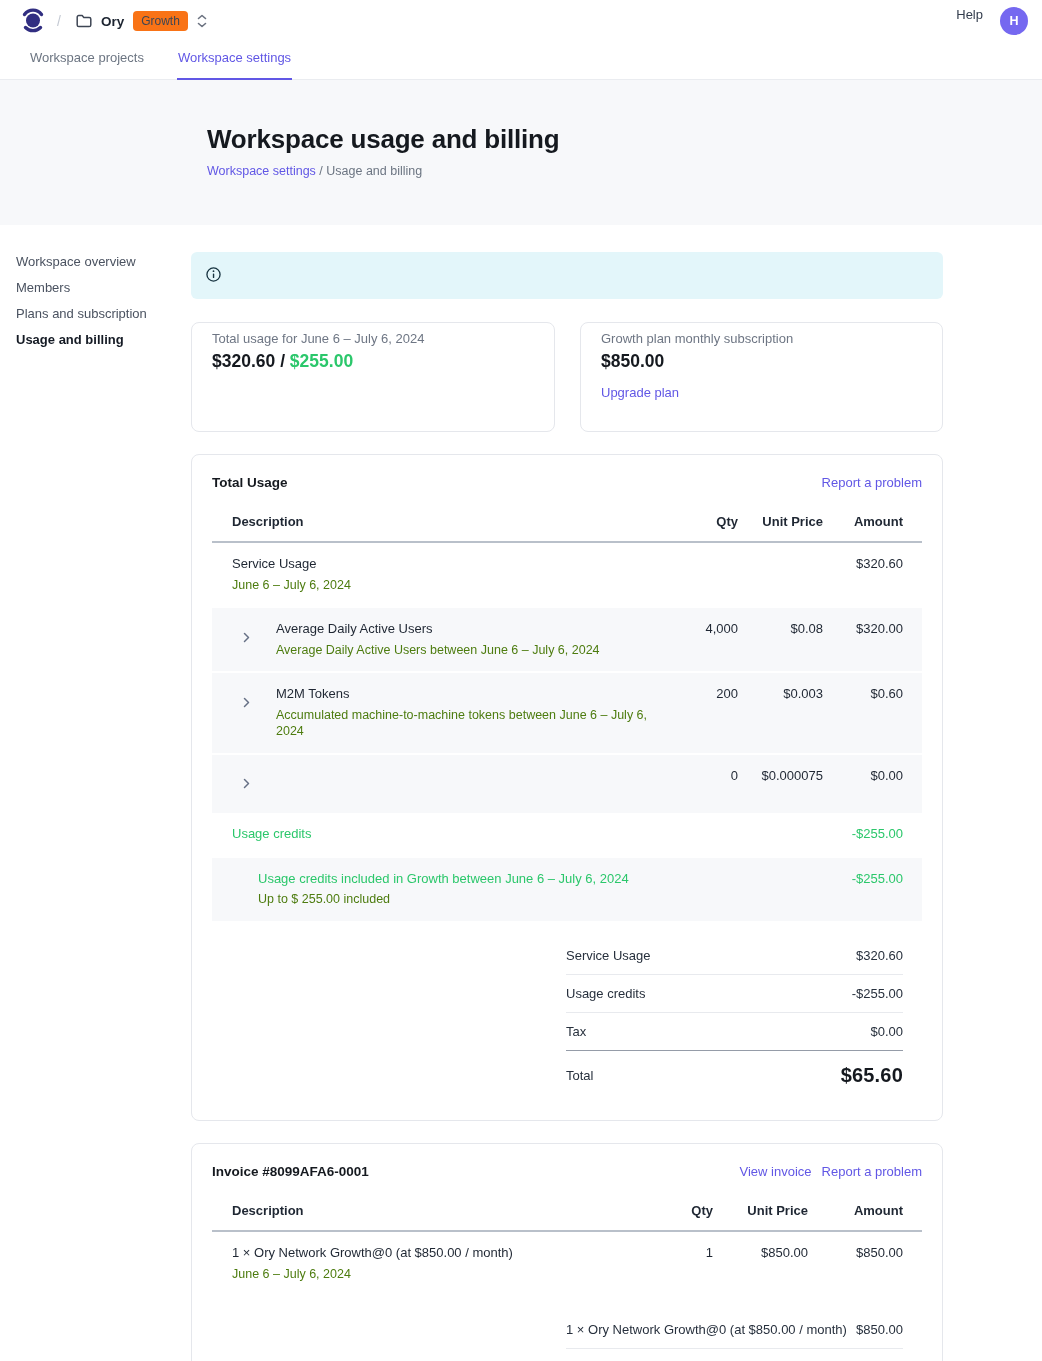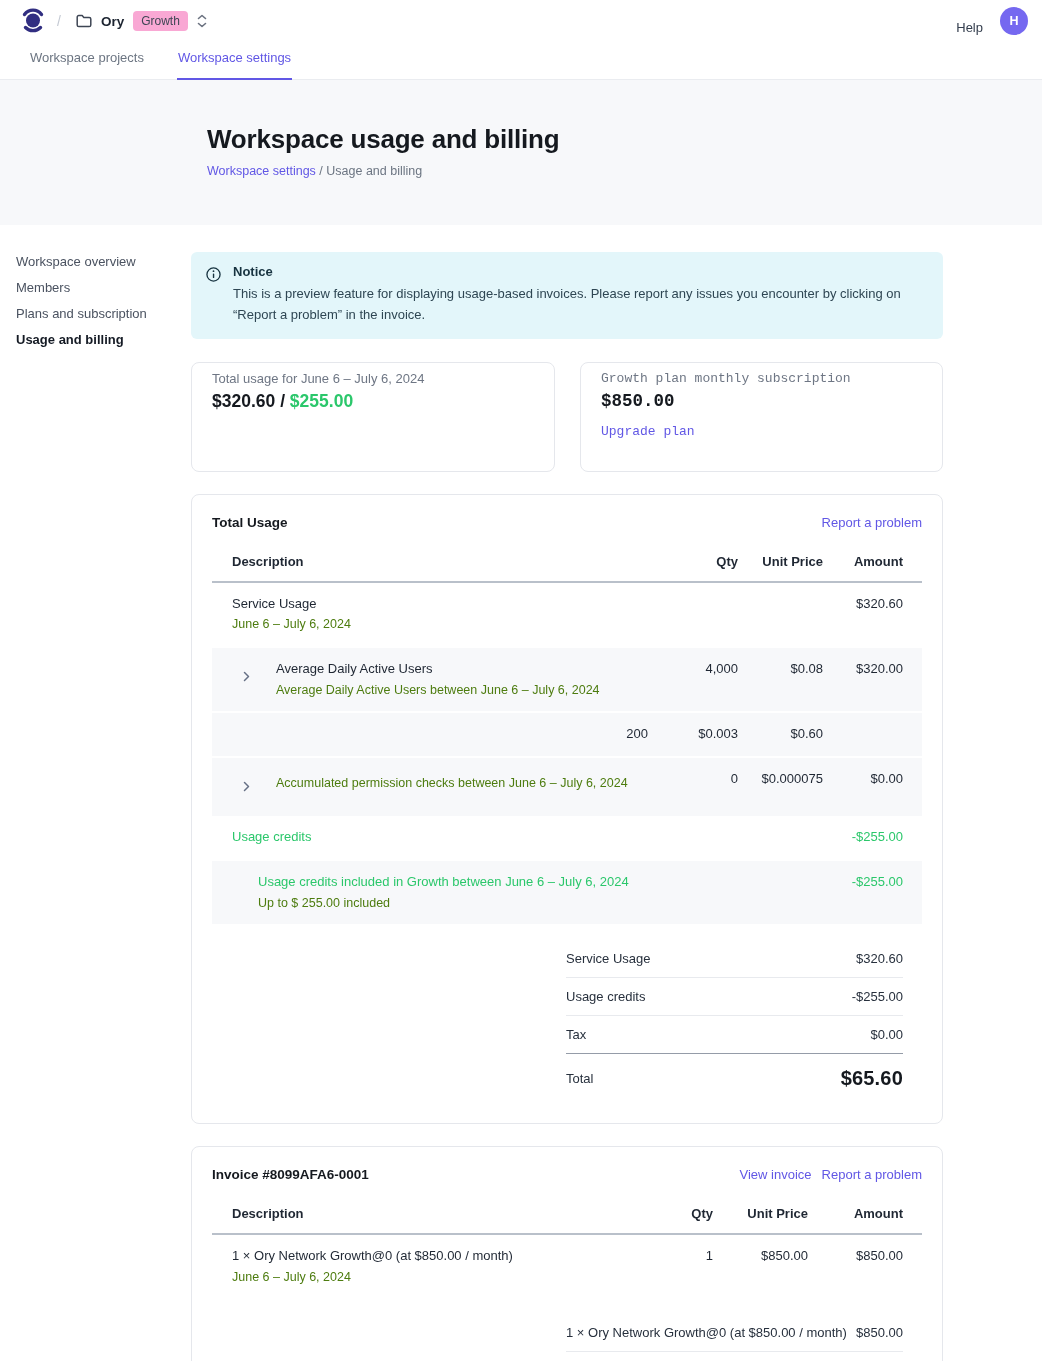--- a/index.html
+++ b/index.html
@@ -17,22 +17,22 @@
     -webkit-font-smoothing:antialiased;
   }
   a{text-decoration:none;cursor:pointer;}
 
   
   .topbar{height:42px;display:flex;align-items:center;justify-content:space-between;padding:0 14px 0 20px;background:#fff;}
   .topbar-left{display:flex;align-items:center;gap:11px;}
   .slash{color:#c4c9d3;font-size:14px;}
   .switcher{display:flex;align-items:center;gap:9px;background:none;border:none;padding:2px 4px;cursor:pointer;font-family:inherit;}
   .ws-name{font-size:13.5px;font-weight:600;color:#1c2430;}
-  .badge{background:#f9a8d4;color:#3e4document654;color:#3e4654;font-size:12px;line-height:1;padding:4px 8px;border-radius:4px;font-weight:500;}
-  .topbar-right{display:flex;align-items:flex-end;gap:17px;}
+  .badge{background:#f97316;color:#3e4document654;color:#3e4654;font-size:12px;line-height:1;padding:4px 8px;border-radius:4px;font-weight:500;}
+  .topbar-right{display:flex;align-items:flex-start;gap:17px;}
   .help-link{font-size:13px;color:#333d4d;}
   .avatar{width:28px;height:28px;border-radius:50%;background:var(--avatar_bg);color:#fff;font-size:12.5px;font-weight:600;display:flex;align-items:center;justify-content:center;cursor:pointer;border:none;}
 
   
   .tabs{display:flex;gap:12px;padding-left:19px;border-bottom:1px solid #eaecf0;height:38px;align-items:flex-end;background:#fff;}
   .tab{font-size:13px;color:#6c7582;padding:0 1px 13px;margin:0 10px -1px;border:none;background:none;border-bottom:2px solid transparent;cursor:pointer;font-family:inherit;}
   .tab.active{color:var(--accent);border-bottom-color:var(--accent);font-weight:500;}
 
   
   .hero{background:#f7f8fa;height:145px;padding:44px 0 0 207px;}
@@ -50,21 +50,21 @@
   
   .notice{background:var(--notice_bg);border-radius:6px;padding:12px 20px 13px 15px;display:flex;gap:12px;}
   .notice-icon{flex-shrink:0;margin-top:3px;}
   .notice-title{font-size:13px;font-weight:700;color:#173340;margin-bottom:5px;}
   .notice-body{font-size:13px;color:#2e4653;line-height:1.6;}
 
   
   .cards{display:flex;gap:25px;margin-top:23px;}
   .card{border:1px solid #e5e7ec;border-radius:8px;height:110px;padding:8px 20px;}
   .card.usage-card{width:364px;}
-  .card.plan-card{width:363px;font-family:Liberation Mono, monospace;}
+  .card.plan-card{width:363px;}
   .card-label{font-size:13px;color:#6e7684;}
   .card-amount{margin-top:5px;font-size:17.5px;font-weight:600;color:#15191f;}
   .card-amount .credits{color:var(--green);}
   .upgrade-link{display:inline-block;margin-top:13px;font-size:13px;color:var(--accent);}
 
   
   .panel{border:1px solid #e5e7ec;border-radius:8px;margin-top:22px;padding-bottom:31px;}
   .panel-head{display:flex;justify-content:space-between;align-items:center;padding:20px 20px 15px;}
   .panel-title{font-size:13.5px;font-weight:700;color:#15191f;}
   .panel-links{display:flex;gap:10px;}
@@ -150,24 +150,20 @@
   <main class="main">
 
     <div class="notice">
       <span class="notice-icon">
         <svg width="15" height="15" viewBox="0 0 16 16" fill="none">
           <circle cx="8" cy="8" r="7" stroke="#173340" stroke-width="1.4"></circle>
           <rect x="7.3" y="6.8" width="1.5" height="5" rx="0.7" fill="#173340"></rect>
           <circle cx="8" cy="4.4" r="0.95" fill="#173340"></circle>
         </svg>
       </span>
-      <div>
-        <div class="notice-title">Notice</div>
-        <div class="notice-body">This is a preview feature for displaying usage-based invoices. Please report any issues you encounter by clicking on “Report a problem” in the invoice.</div>
-      </div>
     </div>
 
     <div class="cards">
       <div class="card usage-card">
         <div class="card-label">Total usage for June 6 – July 6, 2024</div>
         <div class="card-amount"><span>$320.60</span><span> / </span><span class="credits">$255.00</span></div>
       </div>
       <div class="card plan-card">
         <div class="card-label">Growth plan monthly subscription</div>
         <div class="card-amount">$850.00</div>
@@ -209,34 +205,44 @@
               <div class="name">Average Daily Active Users</div>
               <div class="sub">Average Daily Active Users between June 6 – July 6, 2024</div>
             </div>
           </div>
           <span class="num name">4,000</span>
           <span class="num name">$0.08</span>
           <span class="num name">$320.00</span>
         </div>
 
         <div class="row grid-usage shaded">
+          <div class="desc-flex">
+            <span class="chev">
+              <svg width="7" height="11" viewBox="0 0 7 11" fill="none" stroke="#667085" stroke-width="1.5" stroke-linecap="round" stroke-linejoin="round">
+                  <path d="M1.5 1.5 L5.5 5.5 L1.5 9.5"></path>
+                </svg>
+            </span>
+            <div>
+              <div class="name">M2M Tokens</div>
+              <div class="sub">Accumulated machine-to-machine tokens between June 6 – July 6, 2024</div>
+            </div>
+          </div>
           <span class="num name">200</span>
           <span class="num name">$0.003</span>
           <span class="num name">$0.60</span>
         </div>
 
         <div class="row grid-usage shaded">
           <div class="desc-flex">
             <span class="chev">
               <svg width="7" height="11" viewBox="0 0 7 11" fill="none" stroke="#667085" stroke-width="1.5" stroke-linecap="round" stroke-linejoin="round">
                   <path d="M1.5 1.5 L5.5 5.5 L1.5 9.5"></path>
                 </svg>
             </span>
             <div>
-              <div class="sub">Accumulated permission checks between June 6 – July 6, 2024</div>
             </div>
           </div>
           <span class="num name">0</span>
           <span class="num name">$0.000075</span>
           <span class="num name">$0.00</span>
         </div>
 
         <div class="row grid-usage">
           <div class="name green">Usage credits</div>
           <span class="num"></span>

